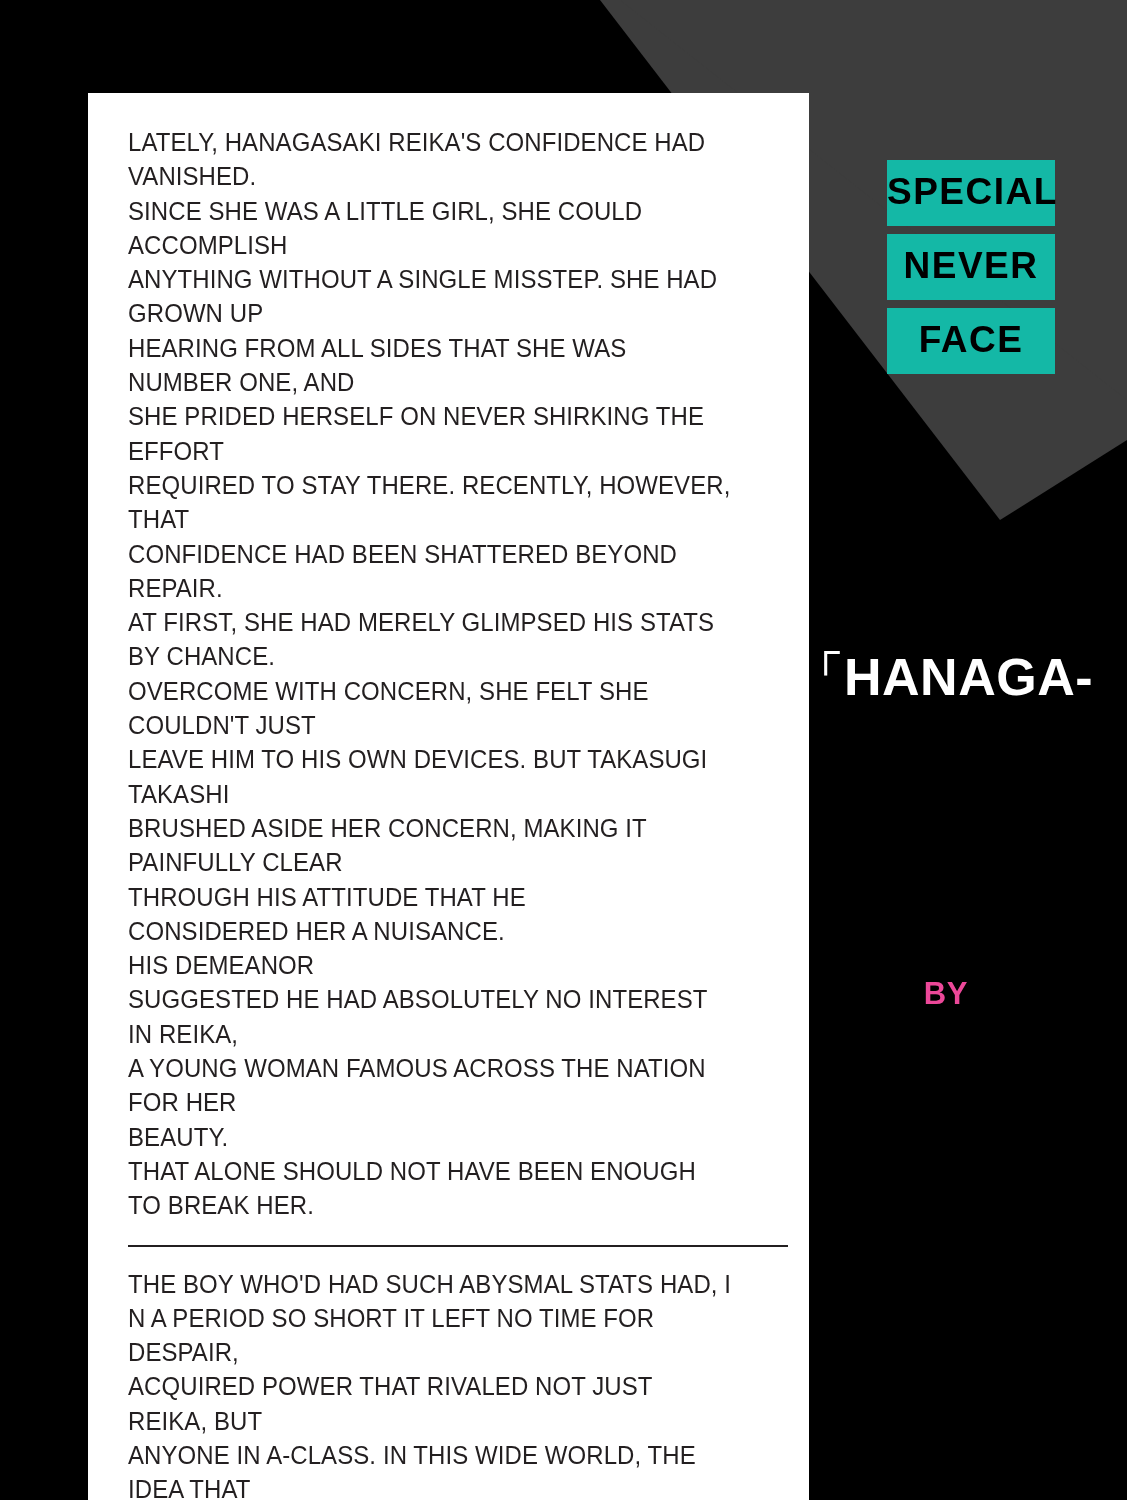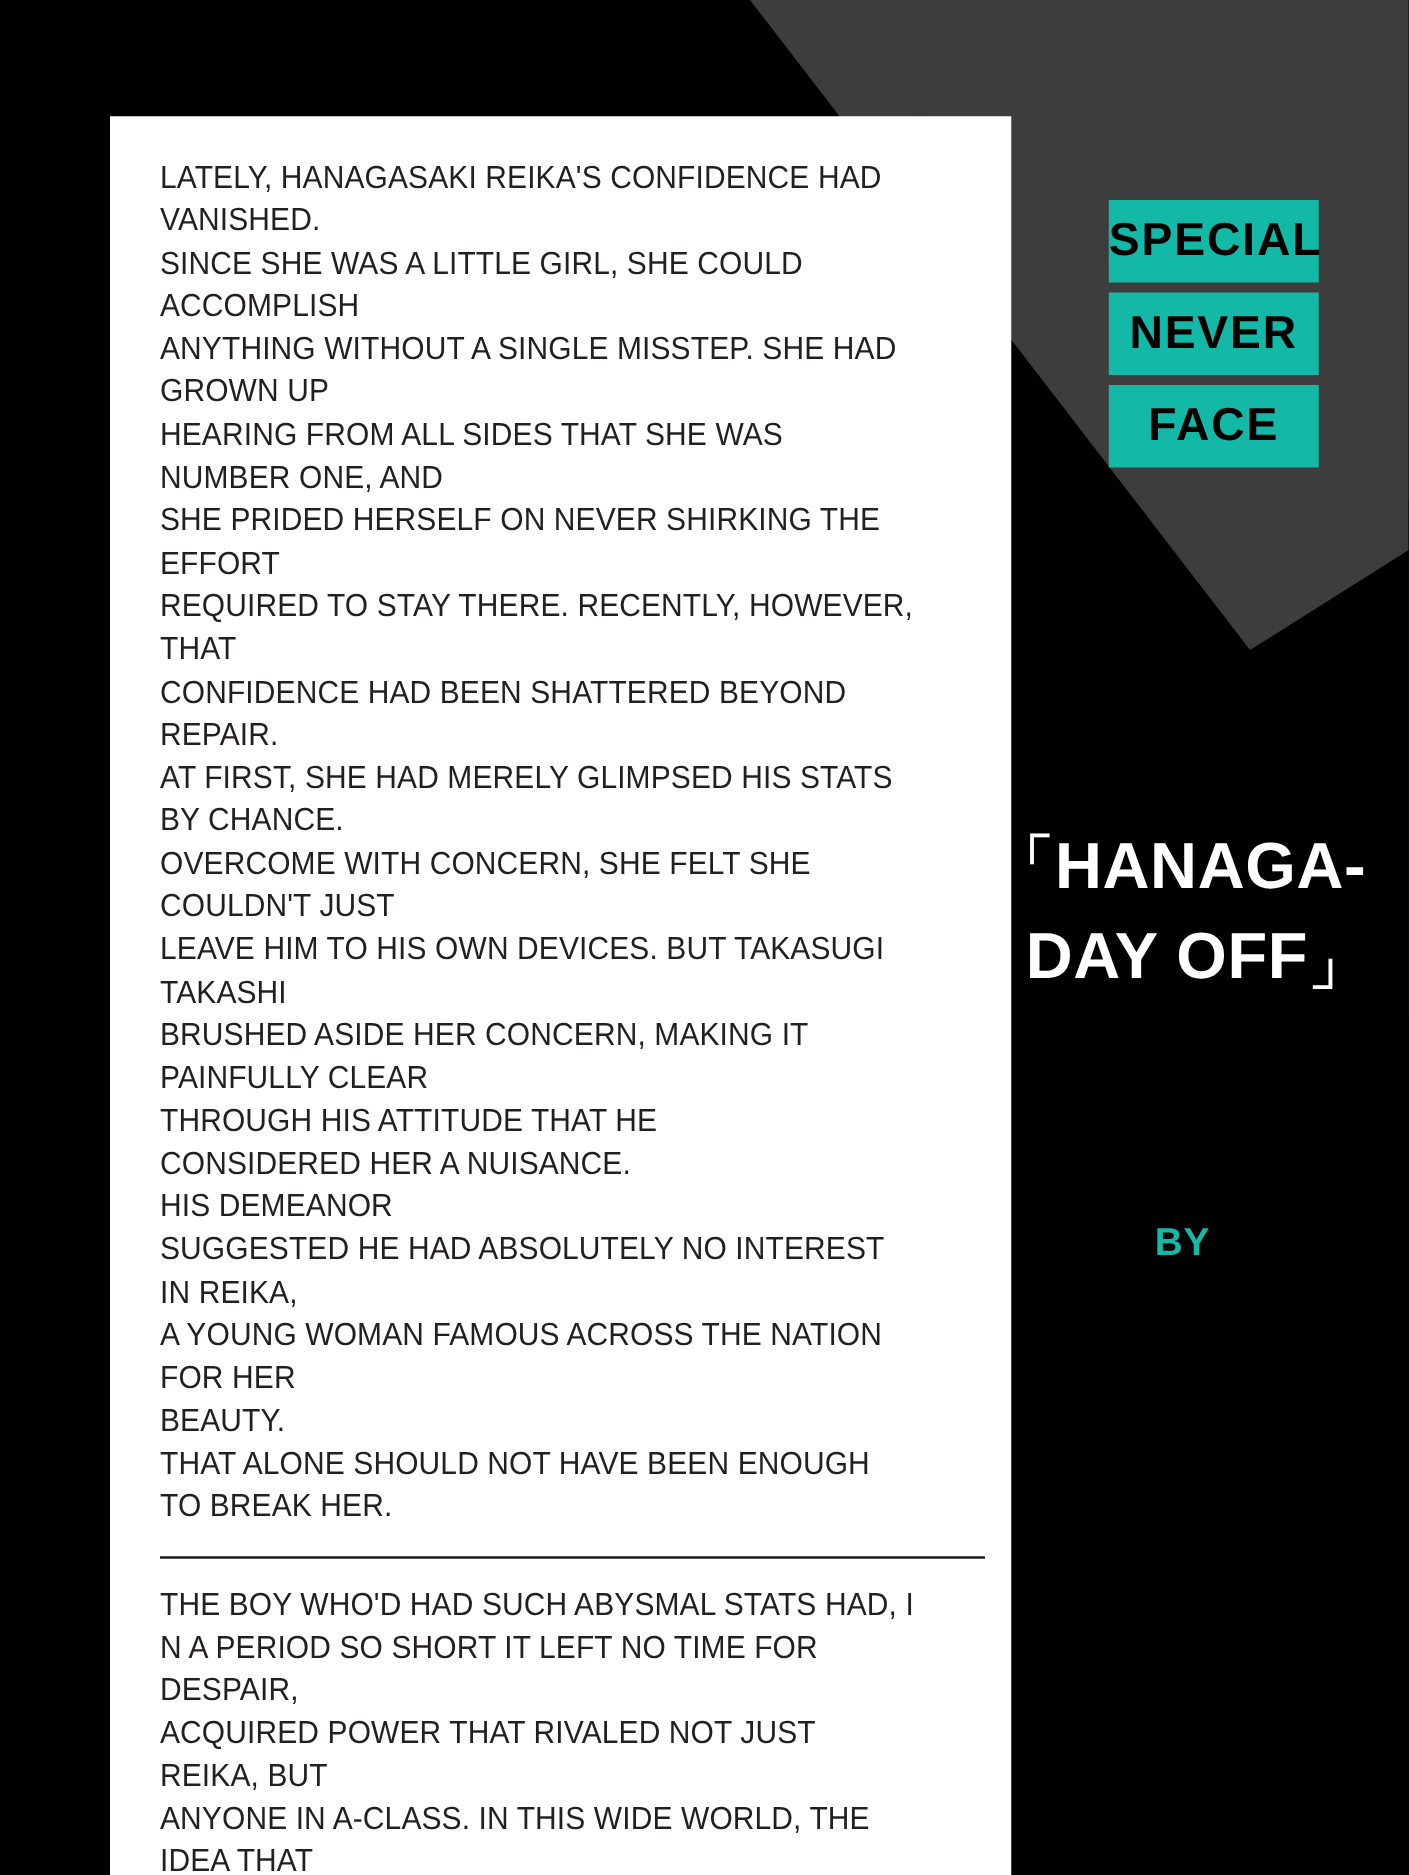--- a/index.html
+++ b/index.html
@@ -98,39 +98,38 @@
     color: #ffffff;
     text-align: right;
     font-weight: bold;
     font-size: 52px;
     line-height: 1.07;
     letter-spacing: 0.5px;
     font-family: "Liberation Sans", sans-serif;
   }
   .title-line {
     white-space: nowrap;
-    margin-top: 16px;
   }
   .bracket-open {
     font-size: 46px;
     vertical-align: top;
     line-height: 1;
   }
   .bracket-close {
     font-size: 46px;
     vertical-align: bottom;
     line-height: 1;
   }
 
   .byline {
     position: absolute;
     right: 36px;
     top: 975px;
     width: 290px;
-    color: #14b8a6;
+    color: #ec4899;
     text-align: center;
     font-weight: bold;
     font-size: 31px;
     line-height: 1.22;
     letter-spacing: 0.6px;
     font-family: "Liberation Sans", sans-serif;
   }
 </style>
 </head>
 <body>
@@ -183,20 +182,19 @@
   </div>
 
   <div class="label-stack">
     <div class="label-box">SPECIAL</div>
     <div class="label-box">NEVER</div>
     <div class="label-box">FACE</div>
   </div>
 
   <div class="title-block">
     <div class="title-line"><span class="bracket-open">「</span><span>HANAGA-</span></div>
-    <div class="title-line"><span>DAY OFF</span><span class="bracket-close">」</span></div>
   </div>
 
   <div class="byline">
     <div>BY</div>
   </div>
 
 </div>
 
 </body></html>

